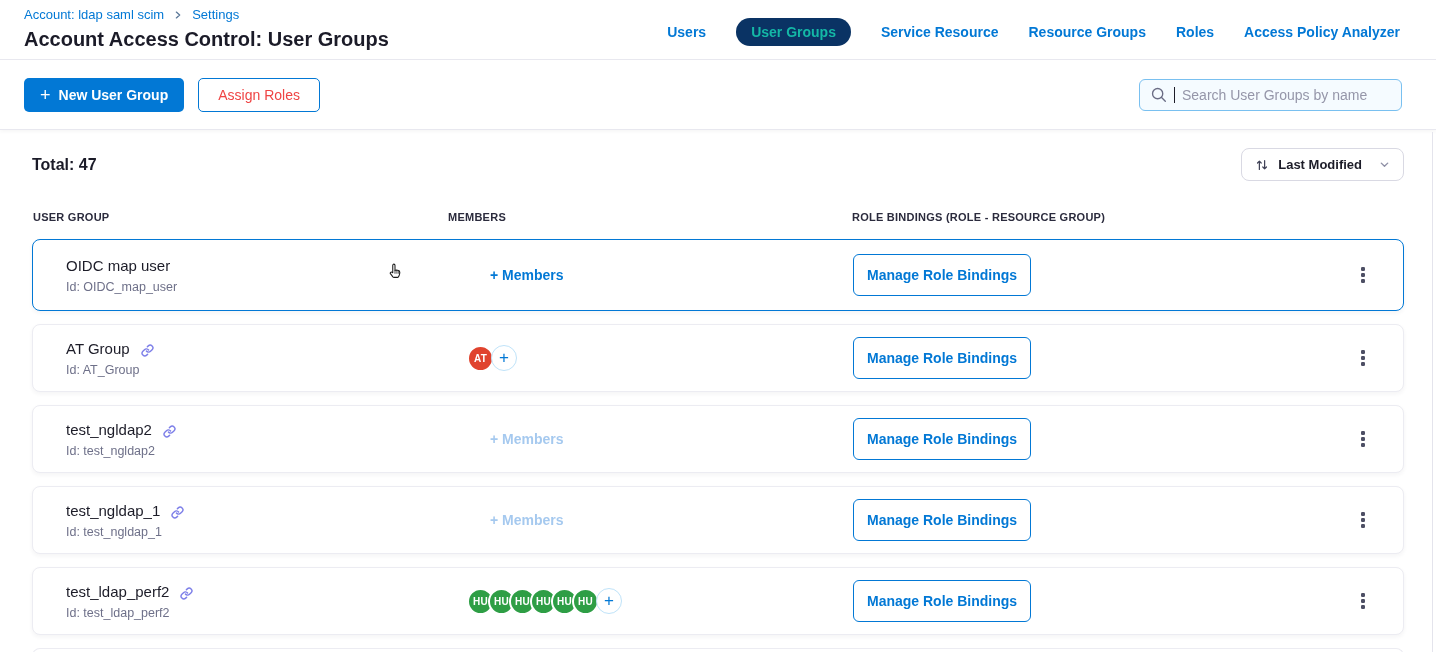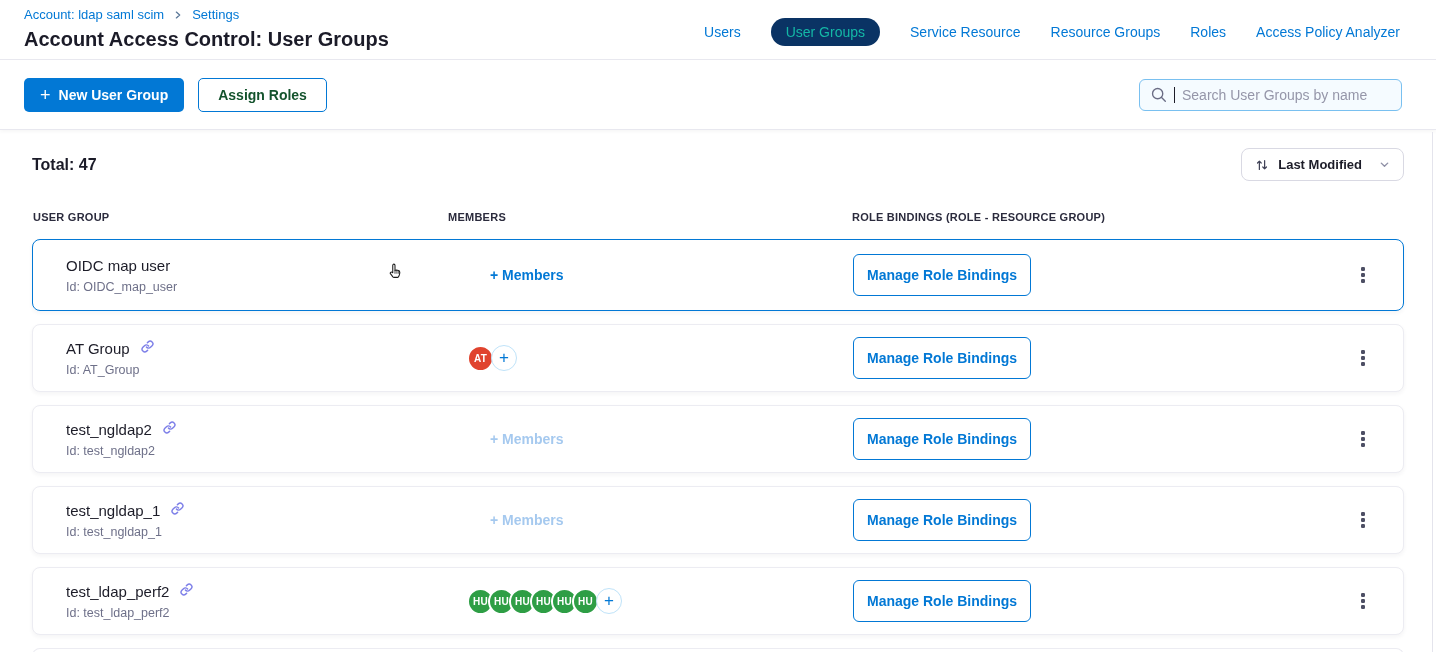--- a/index.html
+++ b/index.html
@@ -9,34 +9,34 @@
     background:#ffffff; color:#1c1c28; position:relative;
   }
 
   
   .page-header{display:flex;justify-content:space-between;align-items:flex-start;
     padding:7px 36px 0 24px;height:60px;border-bottom:1px solid #e8e8ef;}
   .breadcrumb{display:flex;align-items:center;gap:9px;font-size:13px;font-weight:500;}
   .crumb{color:#0278d5;cursor:pointer;}
   .crumb-sep{display:flex;align-items:center;}
   .page-title{font-size:20px;font-weight:700;margin-top:6px;color:#1b1b28;}
-  .tabs{display:flex;align-items:center;gap:30px;margin-top:11px;font-size:14px;font-weight:400;}
+  .tabs{display:flex;align-items:center;gap:30px;margin-top:11px;font-size:14px;font-weight:700;}
   .tab{color:#0278d5;cursor:pointer;white-space:nowrap;}
   .tab.active{background:#0a3364;color:#14b8a6;padding:6px 15px;border-radius:999px;}
 
   
   .toolbar{display:flex;align-items:center;justify-content:space-between;
     padding:0 34px 0 24px;height:70px;border-bottom:1px solid #e8e8ef;
     box-shadow:0 2px 3px rgba(40,41,61,.04);}
   .toolbar-left{display:flex;align-items:center;gap:14px;}
   .btn-primary{background:#0278d5;color:#fff;font-weight:700;font-size:14px;border:none;
     border-radius:5px;height:34px;padding:0 16px;display:inline-flex;align-items:center;gap:8px;
     font-family:inherit;cursor:pointer;}
   .btn-primary .plus{font-size:18px;font-weight:400;line-height:1;}
-  .btn-secondary{background:#fff;color:#14532d;font-weight:700;font-size:14px;
+  .btn-secondary{background:#fff;color:#ef4444;font-weight:400;font-size:14px;
     border:1px solid #0278d5;border-radius:5px;height:34px;padding:0 19px;
     display:inline-flex;align-items:center;font-family:inherit;cursor:pointer;}
   .search-box{display:flex;align-items:center;gap:7px;width:263px;height:32px;
     border:1.4px solid #79c0f0;border-radius:6px;background:#f5fbff;padding:0 10px;}
   .search-caret{width:1px;height:16px;background:#1c1c28;flex:0 0 auto;}
   .search-input{border:none;outline:none;background:transparent;flex:1;font-size:14px;
     color:#1c1c28;font-family:inherit;min-width:0;}
   .search-input::placeholder{color:#9596a9;}
 
   
@@ -50,21 +50,21 @@
 
   .table-headers{display:grid;grid-template-columns:415px 404px 1fr;padding-left:1px;
     margin-top:30px;font-size:11px;font-weight:700;color:#2b2b3d;letter-spacing:.25px;}
 
   .list{margin-top:16px;}
   .row-card{position:relative;display:grid;grid-template-columns:426px 392px 1fr 64px;
     align-items:center;height:68px;background:#fff;border:1px solid #ececf2;border-radius:8px;
     margin-bottom:13px;padding-right:8px;box-shadow:0 2px 4px rgba(40,41,61,.05);cursor:pointer;}
   .row-card.selected{border:1.6px solid #0278d5;height:72px;}
   .name-cell{padding-left:33px;}
-  .name-line{display:flex;align-items:flex-start;gap:11px;}
+  .name-line{display:flex;align-items:flex-end;gap:11px;}
   .group-name{font-size:15px;color:#1c1c28;}
   .link-icon{color:#7d7fe8;flex:0 0 auto;}
   .group-id{font-size:12.5px;color:#6e7089;margin-top:6px;}
   .members-add{font-size:14px;font-weight:700;color:#0278d5;padding-left:31px;cursor:pointer;}
   .members-add.disabled{color:#a5c9ef;}
   .avatars{display:flex;align-items:center;}
   .avatar{width:27px;height:27px;border-radius:50%;border:2px solid #fff;margin-left:-6px;
     color:#fff;font-size:10px;font-weight:700;display:flex;align-items:center;justify-content:center;
     flex:0 0 auto;letter-spacing:.2px;}
   .avatar:first-child{margin-left:8px;}

